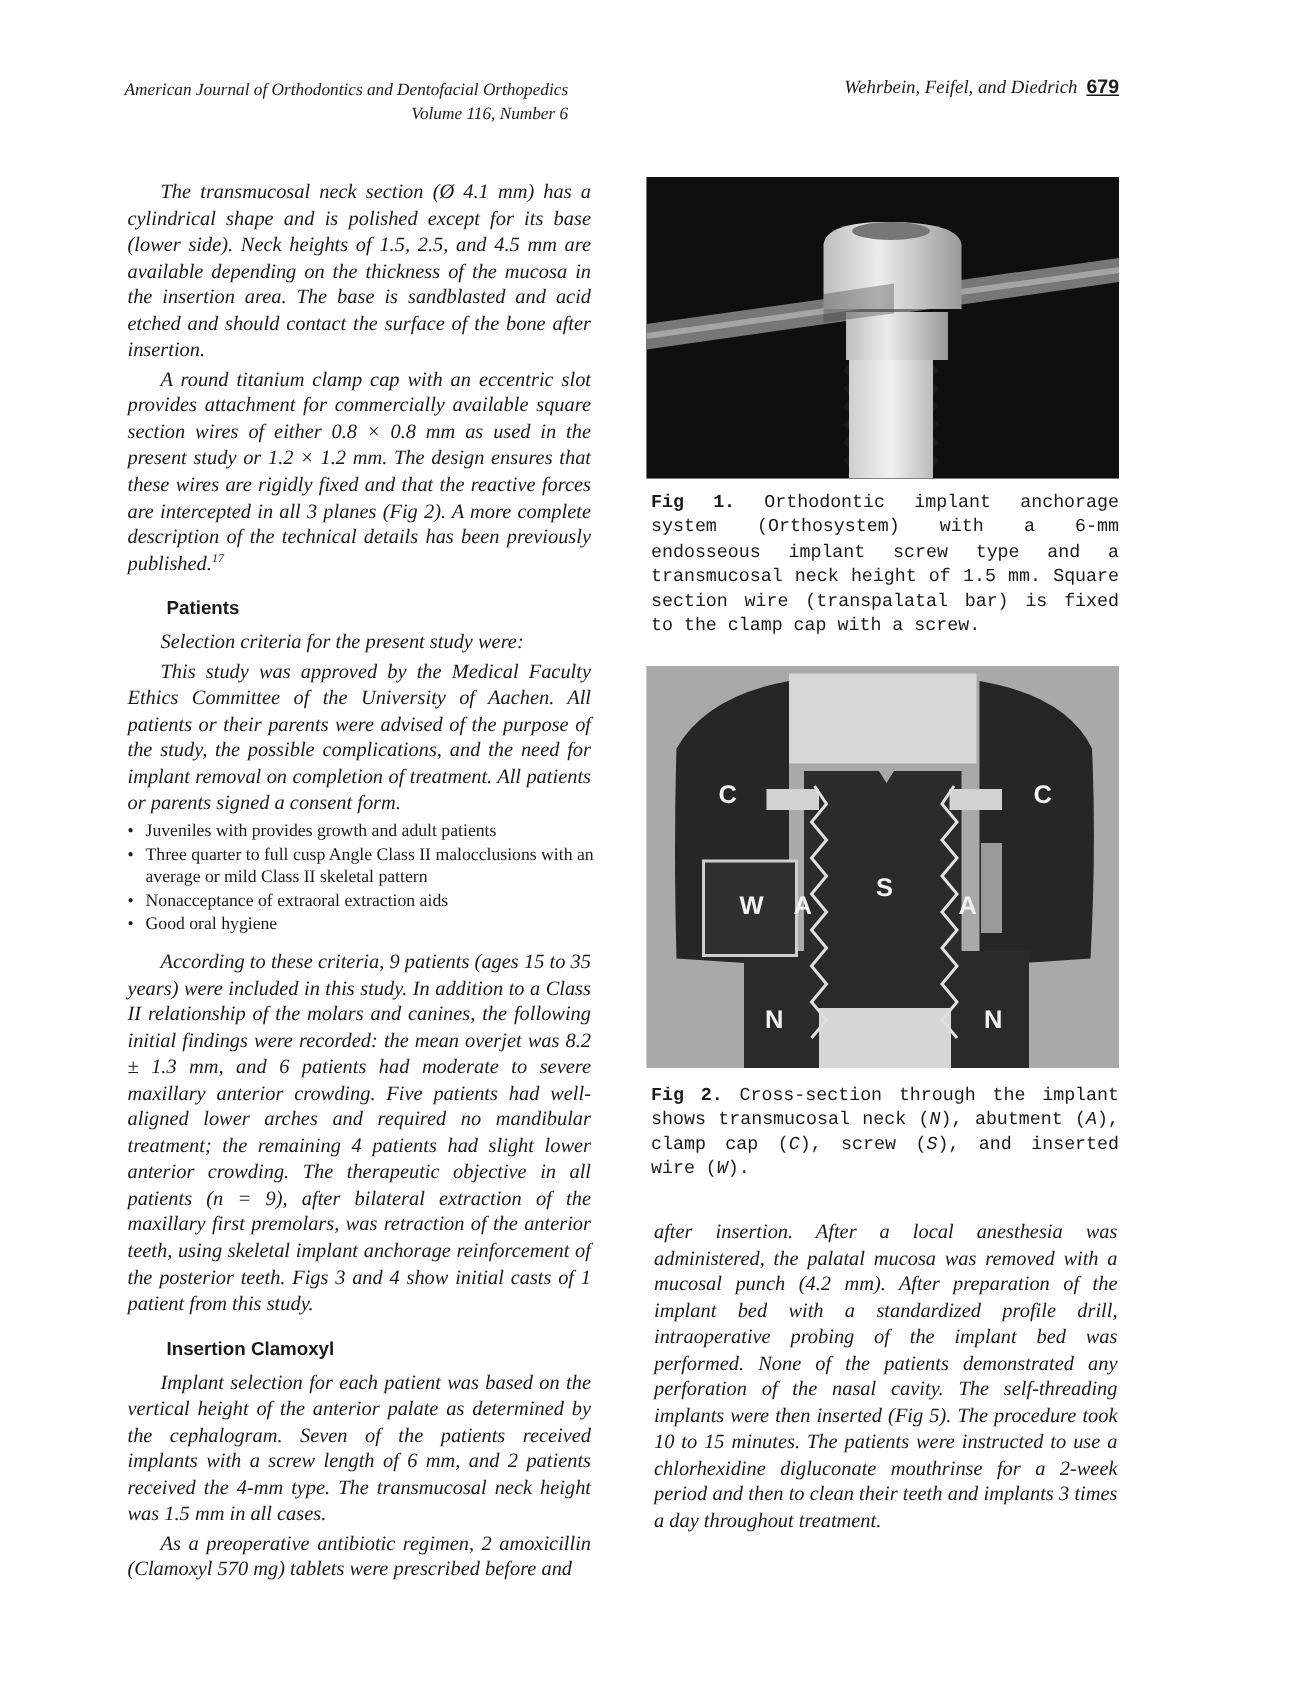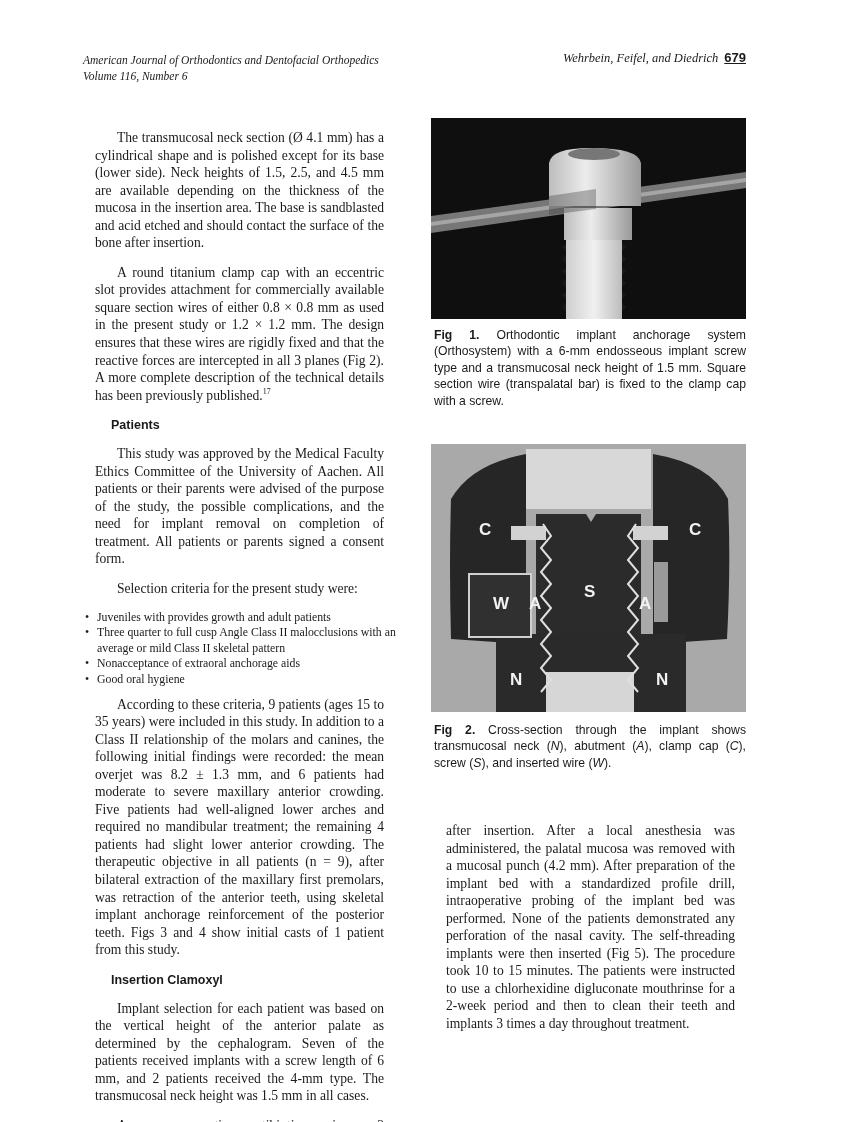--- a/index.html
+++ b/index.html
@@ -1,36 +1,36 @@
 <!DOCTYPE html>
 <html><head>
 <meta charset="utf-8">
 <style>
   html, body { margin:0; padding:0; background:#ffffff; }
   body { width:866px; height:1122px; position:relative; overflow:hidden; color:#1a1a1a; }
-  .serif { font-family: "Liberation Serif", "DejaVu Serif", serif; }
+  .serif { font-family: "Liberation Serif", "DejaVu Serif", serif; text-align: right; }
 
   .running-left { position:absolute; left:83px; top:52px; font-size:11.5px; line-height:16px; font-style:italic; }
   .running-right { position:absolute; right:120px; top:50px; font-size:12.5px; line-height:16px; }
   .running-right .authors { font-style:italic; }
   .running-right .pageno { font-family:"Liberation Sans", sans-serif; font-weight:bold; font-size:13px; margin-left:6px;text-decoration:underline; }
 
   .col { position:absolute; width:313px; font-size:13.6px; line-height:17.55px; text-align:justify; }
   .col-left { left:83px; top:117px; }
   .col-right { left:434px; top:810px; }
-  .col p { margin:12px; }
+  .col p { margin:2px;font-style:italic; }
   .col p.indent { text-indent:22px; }
   .heading { font-family:"Liberation Sans", sans-serif; font-weight:bold; font-size:12.5px; margin:13px 0 6px 0; line-height:16px;padding-left:28px; }
   ul.criteria { margin:0; padding:0; list-style:none; font-size:11.8px; line-height:15.6px; text-align:left; }
   ul.criteria li { position:relative; padding-left:14px; }
   ul.criteria li::before { content:"•"; position:absolute; left:2px; top:0; }
   sup { font-size:8px; line-height:0; }
   .fig1-img { position:absolute; left:431px; top:118px; width:315px; height:201px; background:#0e0e0e; overflow:hidden; }
   .fig2-img { position:absolute; left:431px; top:444px; width:315px; height:268px; background:#a8a8a8; overflow:hidden; }
-  .caption { position:absolute; left:434px; width:312px; font-family:Liberation Sans, sans-serif; font-size:12.2px; line-height:16.4px; text-align:justify; color:#1a1a1a; }
+  .caption { position:absolute; left:434px; width:312px; font-family:Liberation Mono, monospace; font-size:12.2px; line-height:16.4px; text-align:justify; color:#1a1a1a; }
   .caption b { font-weight:bold; }
   .caption i { font-style:italic; }
   .cap1 { top:327px; }
   .cap2 { top:722px; }
   .figlabel { position:absolute; font-family:"Liberation Sans", sans-serif; font-weight:bold; font-size:17px; color:#f2f2f2; }
 </style>
 </head>
 <body>
 
 <div class="running-left serif">
@@ -38,26 +38,26 @@
   <div>Volume 116, Number 6</div>
 </div>
 <div class="running-right serif">
   <span class="authors">Wehrbein, Feifel, and Diedrich</span><span class="pageno">679</span>
 </div>
 
 <div class="col col-left serif">
   <p class="indent">The transmucosal neck section (Ø 4.1 mm) has a cylindrical shape and is polished except for its base (lower side). Neck heights of 1.5, 2.5, and 4.5 mm are available depending on the thickness of the mucosa in the insertion area. The base is sandblasted and acid etched and should contact the surface of the bone after insertion.</p>
   <p class="indent"><span>A round titanium clamp cap with an eccentric slot provides attachment for commercially available square section wires of either 0.8 × 0.8 mm as used in the present study or 1.2 × 1.2 mm. The design ensures that these wires are rigidly fixed and that the reactive forces are intercepted in all 3 planes (Fig 2). A more complete description of the technical details has been previously published.</span><sup>17</sup></p>
   <div class="heading">Patients</div>
+  <p class="indent">Selection criteria for the present study were:</p>
   <p class="indent">This study was approved by the Medical Faculty Ethics Committee of the University of Aachen. All patients or their parents were advised of the purpose of the study, the possible complications, and the need for implant removal on completion of treatment. All patients or parents signed a consent form.</p>
-  <p class="indent">Selection criteria for the present study were:</p>
   <ul class="criteria">
     <li>Juveniles with provides growth and adult patients</li>
     <li>Three quarter to full cusp Angle Class II malocclusions with an average or mild Class II skeletal pattern</li>
-    <li>Nonacceptance of extraoral anchorage aids</li>
+    <li>Nonacceptance of extraoral extraction aids</li>
     <li>Good oral hygiene</li>
   </ul>
   <p class="indent" style="margin-top:8px">According to these criteria, 9 patients (ages 15 to 35 years) were included in this study. In addition to a Class II relationship of the molars and canines, the following initial findings were recorded: the mean overjet was 8.2 ± 1.3 mm, and 6 patients had moderate to severe maxillary anterior crowding. Five patients had well-aligned lower arches and required no mandibular treatment; the remaining 4 patients had slight lower anterior crowding. The therapeutic objective in all patients (n = 9), after bilateral extraction of the maxillary first premolars, was retraction of the anterior teeth, using skeletal implant anchorage reinforcement of the posterior teeth. Figs 3 and 4 show initial casts of 1 patient from this study.</p>
   <div class="heading">Insertion Clamoxyl</div>
   <p class="indent">Implant selection for each patient was based on the vertical height of the anterior palate as determined by the cephalogram. Seven of the patients received implants with a screw length of 6 mm, and 2 patients received the 4-mm type. The transmucosal neck height was 1.5 mm in all cases.</p>
   <p class="indent">As a preoperative antibiotic regimen, 2 amoxicillin (Clamoxyl 570 mg) tablets were prescribed before and</p>
 </div>
 
 <div class="fig1-img">
   <svg width="315" height="201" viewBox="0 0 315 201">

